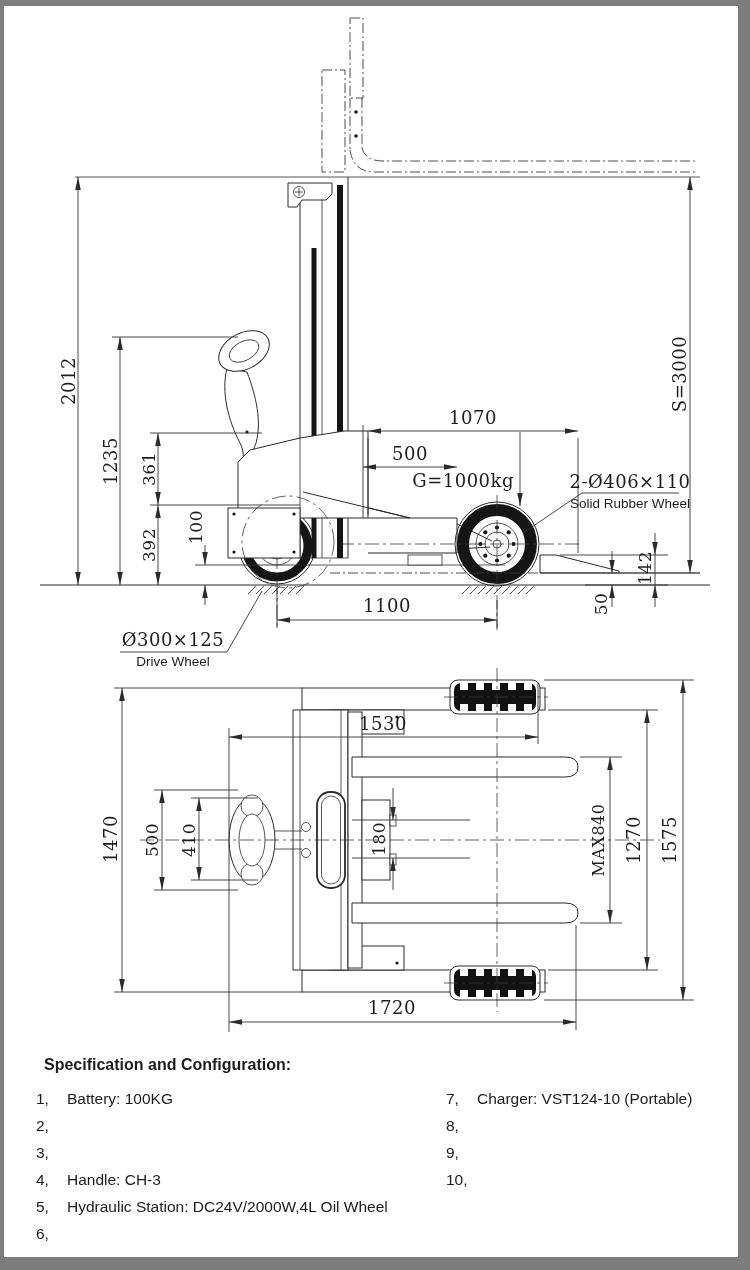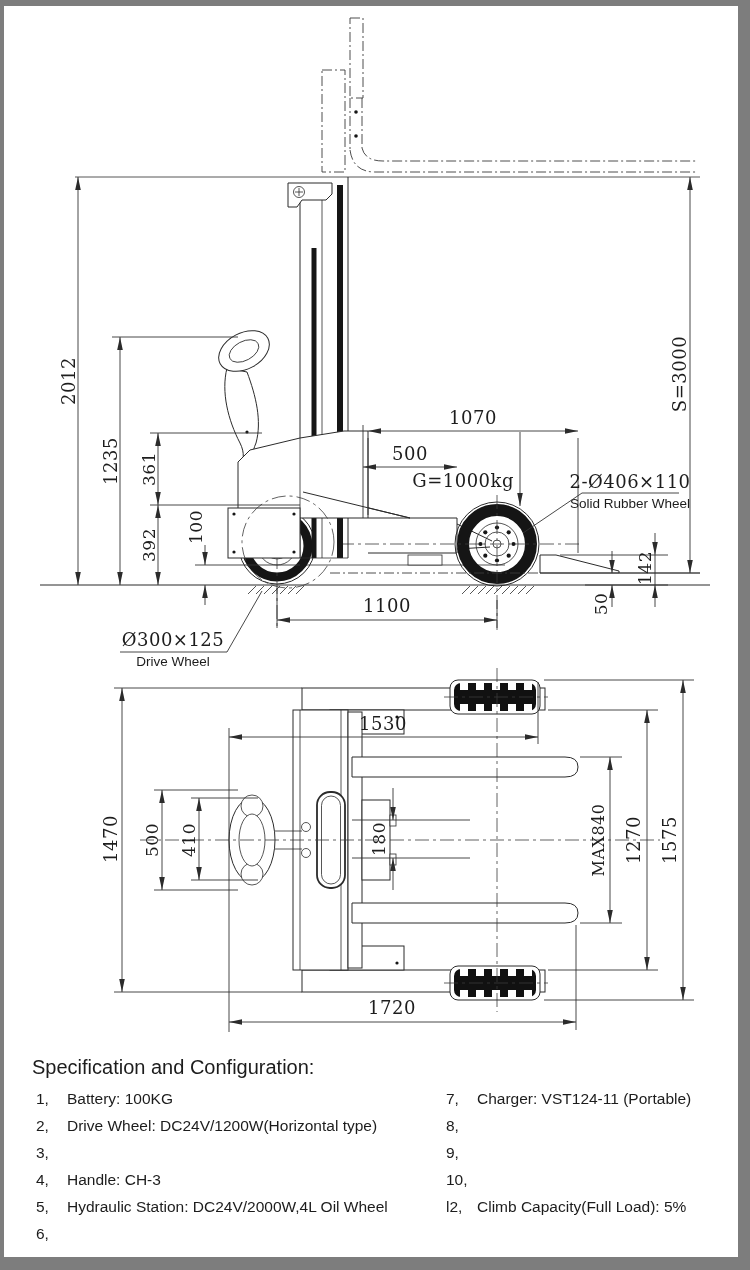--- a/index.html
+++ b/index.html
@@ -21,21 +21,21 @@
   .phantom{stroke:#3a3a3a;stroke-width:0.9;fill:none;stroke-dasharray:10 3 2 3;}
   .cline{stroke:#3a3a3a;stroke-width:0.8;fill:none;stroke-dasharray:14 4 3 4;}
   .darkfill{fill:#161616;stroke:none;}
   .dimtext{font-family:"DejaVu Serif","Liberation Serif",serif;font-size:18px;fill:#1d1d1d;letter-spacing:0.5px;}
   .dimtext-s{font-size:17px;}
   .dimtext-xs{font-size:16px;}
   .lbl{font-family:"Liberation Sans",sans-serif;font-size:13.5px;fill:#1d1d1d;}
 
   
   .specs{position:absolute;left:0;top:1050px;width:738px;color:#1c1c1c;}
-  .spec-title{position:absolute;left:32px;top:6px;font-size:20px;font-weight:400;}
+  .spec-title{position:absolute;left:44px;top:6px;font-size:16px;font-weight:700;}
   .spec-col{position:absolute;top:35px;font-size:15.5px;line-height:27px;}
   .spec-col.l{left:36px;width:400px;}
   .spec-col.r{left:446px;width:292px;}
   .spec-row{display:flex;white-space:nowrap;}
   .spec-no{flex:0 0 31px;}
 </style>
 </head>
 <body>
 
 <div class="page">
@@ -350,55 +350,50 @@
   <div class="specs">
     <div class="spec-title">Specification and Configuration:</div>
 
     <div class="spec-col l">
       <div class="spec-row">
           <span class="spec-no">1, </span>
           <span>Battery: 100KG</span>
         </div>
       <div class="spec-row">
           <span class="spec-no">2, </span>
-          <span>Drive Wheel: DC24V/1200W(Horizontal type)</span>
         </div>
       <div class="spec-row">
           <span class="spec-no">3, </span>
         </div>
       <div class="spec-row">
           <span class="spec-no">4, </span>
           <span>Handle: CH-3</span>
         </div>
       <div class="spec-row">
           <span class="spec-no">5, </span>
           <span>Hydraulic Station: DC24V/2000W,4L Oil Wheel</span>
         </div>
       <div class="spec-row">
           <span class="spec-no">6, </span>
         </div>
     </div>
 
     <div class="spec-col r">
       <div class="spec-row">
           <span class="spec-no">7, </span>
-          <span>Charger: VST124-11 (Portable)</span>
+          <span>Charger: VST124-10 (Portable)</span>
         </div>
       <div class="spec-row">
           <span class="spec-no">8, </span>
         </div>
       <div class="spec-row">
           <span class="spec-no">9, </span>
         </div>
       <div class="spec-row">
           <span class="spec-no">10,</span>
-        </div>
-      <div class="spec-row">
-          <span class="spec-no">l2, </span>
-          <span>Climb Capacity(Full Load): 5%</span>
         </div>
     </div>
   </div>
 
   <div class="frame top"></div>
   <div class="frame left"></div>
   <div class="frame right"></div>
   <div class="frame bottom"></div>
 </div>
 

